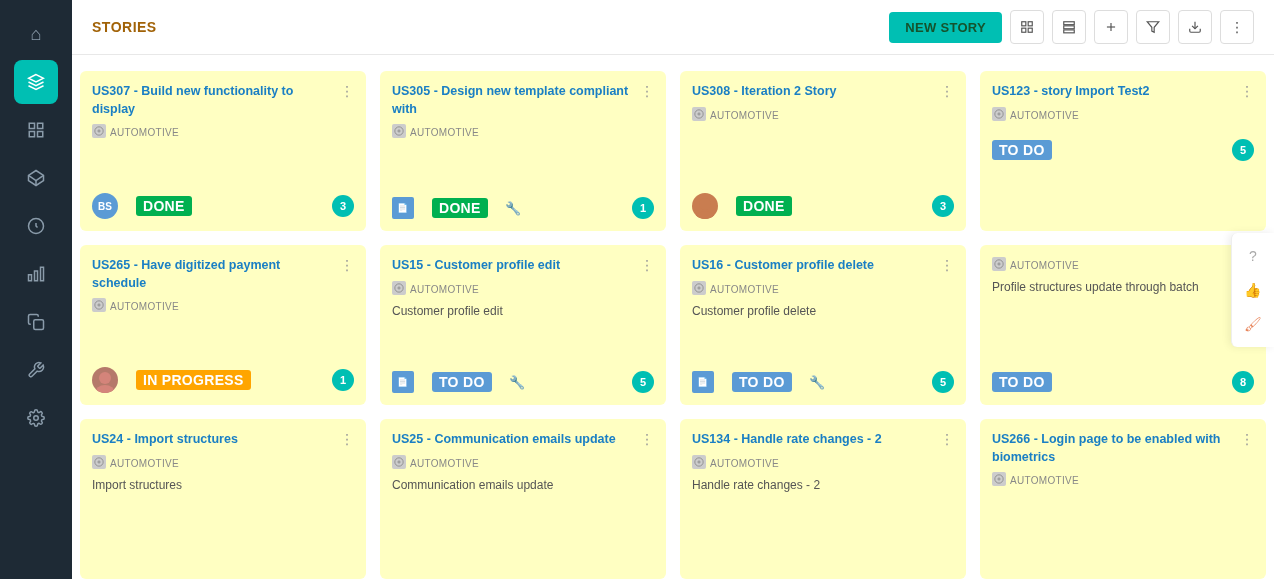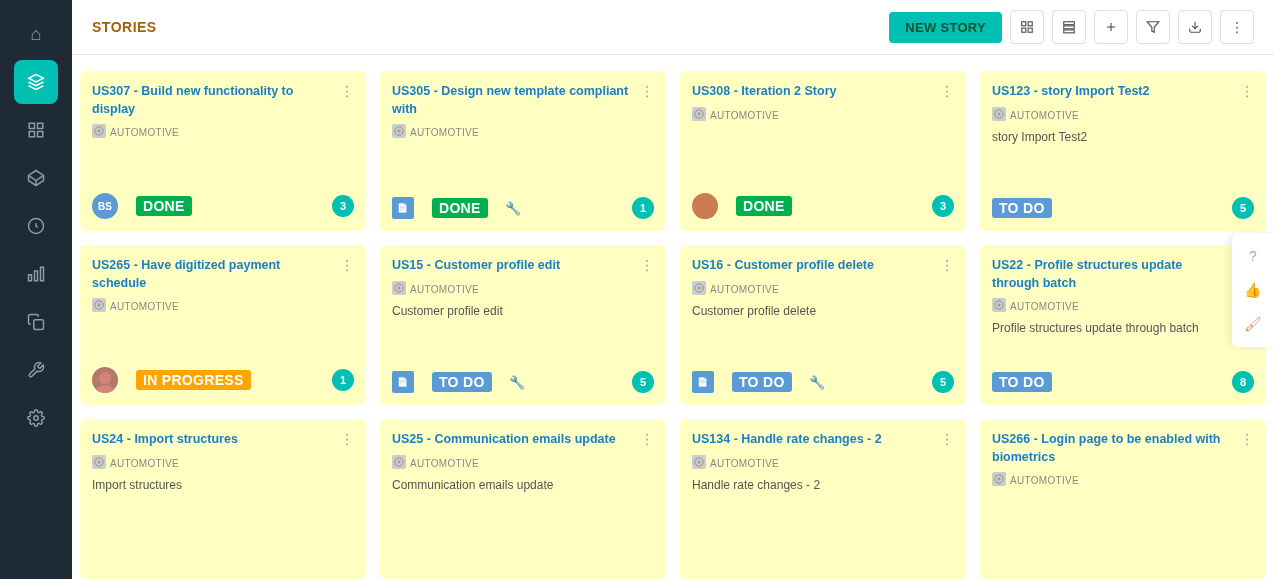--- a/index.html
+++ b/index.html
@@ -454,21 +454,20 @@
         <div class="card-tag">
           <span class="tag-icon">
             <svg width="10" height="10" viewBox="0 0 24 24" fill="none" stroke="#888" stroke-width="2">
                 <circle cx="12" cy="12" r="10"></circle>
                 <line x1="12" y1="8" x2="12" y2="16"></line>
                 <line x1="8" y1="12" x2="16" y2="12"></line>
               </svg>
           </span>
           <span class="tag-text">AUTOMOTIVE</span>
         </div>
-        <div class="card-body">story Import Test2</div>
         <div class="card-footer">
           <div class="footer-left">
             <span class="status-badge status-todo">TO DO</span>
           </div>
           <div class="count-badge">5</div>
         </div>
       </div>
 
       <div class="story-card">
         <div class="card-header">
@@ -546,24 +545,20 @@
           <div class="footer-left">
             <div class="doc-icon">📄</div>
             <span class="status-badge status-todo">TO DO</span>
             <span class="wrench-icon">🔧</span>
           </div>
           <div class="count-badge">5</div>
         </div>
       </div>
 
       <div class="story-card">
-        <div class="card-header">
-          <span class="card-title">US22 - Profile structures update through batch</span>
-          <span class="card-menu">⋮</span>
-        </div>
         <div class="card-tag">
           <span class="tag-icon">
             <svg width="10" height="10" viewBox="0 0 24 24" fill="none" stroke="#888" stroke-width="2">
                 <circle cx="12" cy="12" r="10"></circle>
                 <line x1="12" y1="8" x2="12" y2="16"></line>
                 <line x1="8" y1="12" x2="16" y2="12"></line>
               </svg>
           </span>
           <span class="tag-text">AUTOMOTIVE</span>
         </div>

